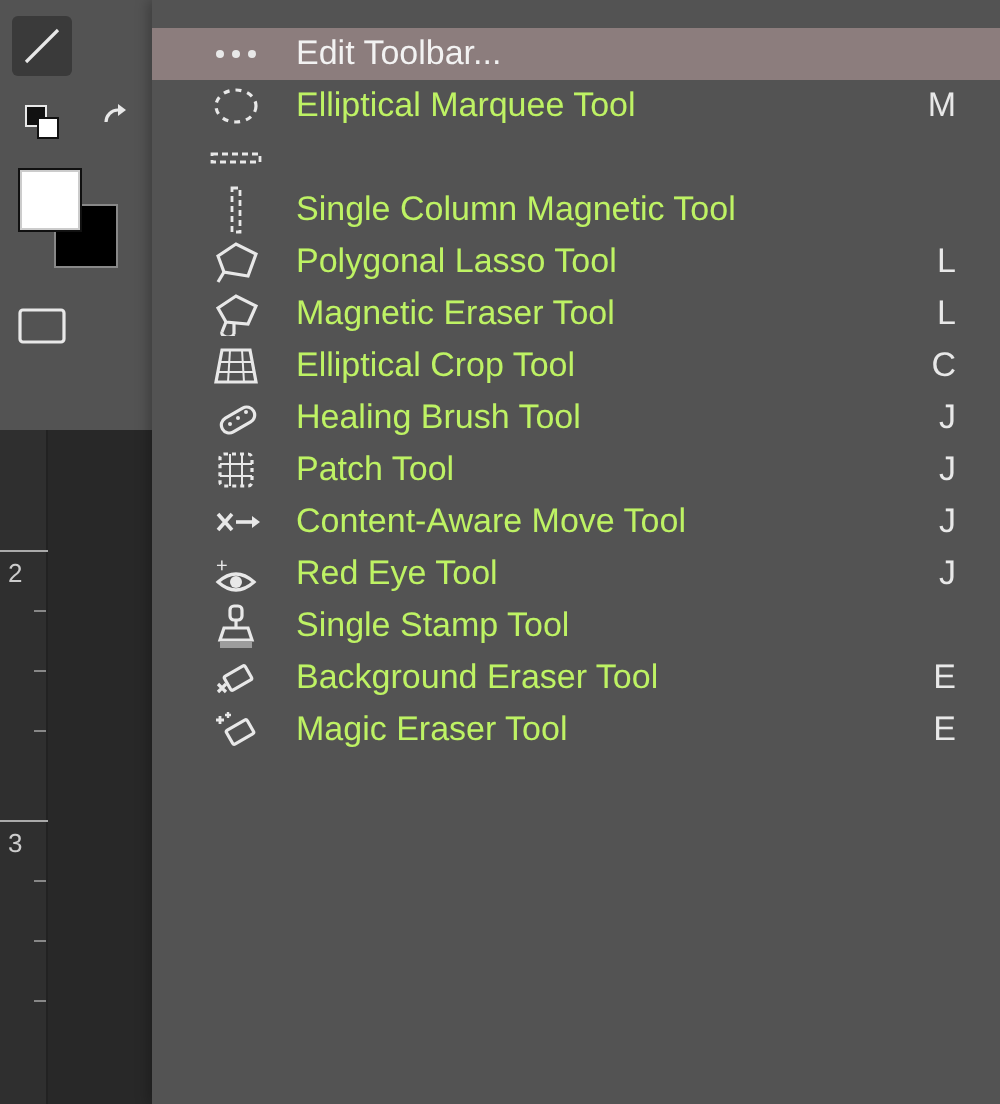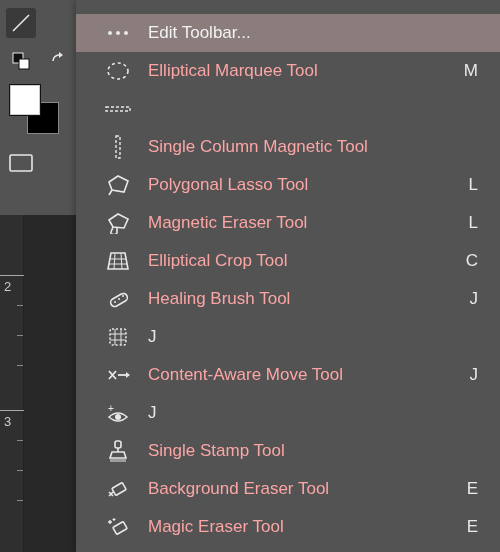--- a/index.html
+++ b/index.html
@@ -105,39 +105,39 @@
   
   .flyout {
     position: absolute;
     left: 76px; top: 0;
     width: 424px; height: 552px;
     background: #535353;
     box-shadow: -2px 0 6px rgba(0,0,0,0.25);
     padding-top: 14px;
   }
   .flyout-item {
-    height: 38px;
+    height: 26px;
     display: flex;
     align-items: center;
     padding: 0 22px 0 28px;
     gap: 16px;
     cursor: default;
   }
   .flyout-item.highlight {
     background: #8c7d7d;
   }
   .fi-icon {
     width: 28px; height: 24px;
     display: flex; align-items: center; justify-content: center;
     flex: 0 0 28px;
   }
   .fi-icon svg { display:block; }
   .fi-label {
     flex: 1 1 auto;
-    color: #fca5a5;
+    color: #bef264;
     font-size: 17px;
     white-space: nowrap;
   }
   .flyout-item.highlight .fi-label { color: #f2f2f2; }
   .fi-shortcut {
     flex: 0 0 auto;
     color: #e8e8e8;
     font-size: 17px;
     font-weight: 500;
   }
@@ -293,20 +293,21 @@
   <div class="flyout-item">
     <span class="fi-icon">
       <svg width="22" height="22" viewBox="0 0 22 22">
           <rect x="3" y="3" width="16" height="16" rx="2" fill="none" stroke="#e8e8e8" stroke-width="1.6" stroke-dasharray="2 2"></rect>
           <line x1="3" y1="8" x2="19" y2="8" stroke="#e8e8e8" stroke-width="1"></line>
           <line x1="3" y1="14" x2="19" y2="14" stroke="#e8e8e8" stroke-width="1"></line>
           <line x1="8" y1="3" x2="8" y2="19" stroke="#e8e8e8" stroke-width="1"></line>
           <line x1="14" y1="3" x2="14" y2="19" stroke="#e8e8e8" stroke-width="1"></line>
         </svg>
     </span>
+    <span class="fi-label">Patch Tool</span>
     <span class="fi-shortcut">J</span>
   </div>
 
   <div class="flyout-item">
     <span class="fi-icon">
       <svg width="24" height="20" viewBox="0 0 24 20">
           <path d="M3 6 L10 14 M3 14 L10 6" stroke="#e8e8e8" stroke-width="1.8"></path>
           <path d="M12 10 L20 10" stroke="#e8e8e8" stroke-width="1.8"></path>
           <polygon points="20,7 24,10 20,13" fill="#e8e8e8"></polygon>
         </svg>
@@ -316,20 +317,21 @@
   </div>
 
   <div class="flyout-item">
     <span class="fi-icon">
       <svg width="24" height="20" viewBox="0 0 24 20">
           <text x="2" y="9" font-size="10" fill="#e8e8e8">+</text>
           <path d="M3 14 Q12 6 21 14 Q12 22 3 14 Z" fill="none" stroke="#e8e8e8" stroke-width="1.6"></path>
           <circle cx="12" cy="14" r="3" fill="#e8e8e8"></circle>
         </svg>
     </span>
+    <span class="fi-label">Red Eye Tool</span>
     <span class="fi-shortcut">J</span>
   </div>
 
   <div class="flyout-item">
     <span class="fi-icon">
       <svg width="22" height="24" viewBox="0 0 22 24">
           <rect x="8" y="2" width="6" height="7" rx="2" fill="none" stroke="#e8e8e8" stroke-width="1.6"></rect>
           <path d="M5 13 L17 13 L19 19 L3 19 Z" fill="none" stroke="#e8e8e8" stroke-width="1.6"></path>
           <line x1="11" y1="9" x2="11" y2="13" stroke="#e8e8e8" stroke-width="1.6"></line>
           <rect x="3" y="20" width="16" height="3" fill="#e8e8e8" opacity="0.5"></rect>

